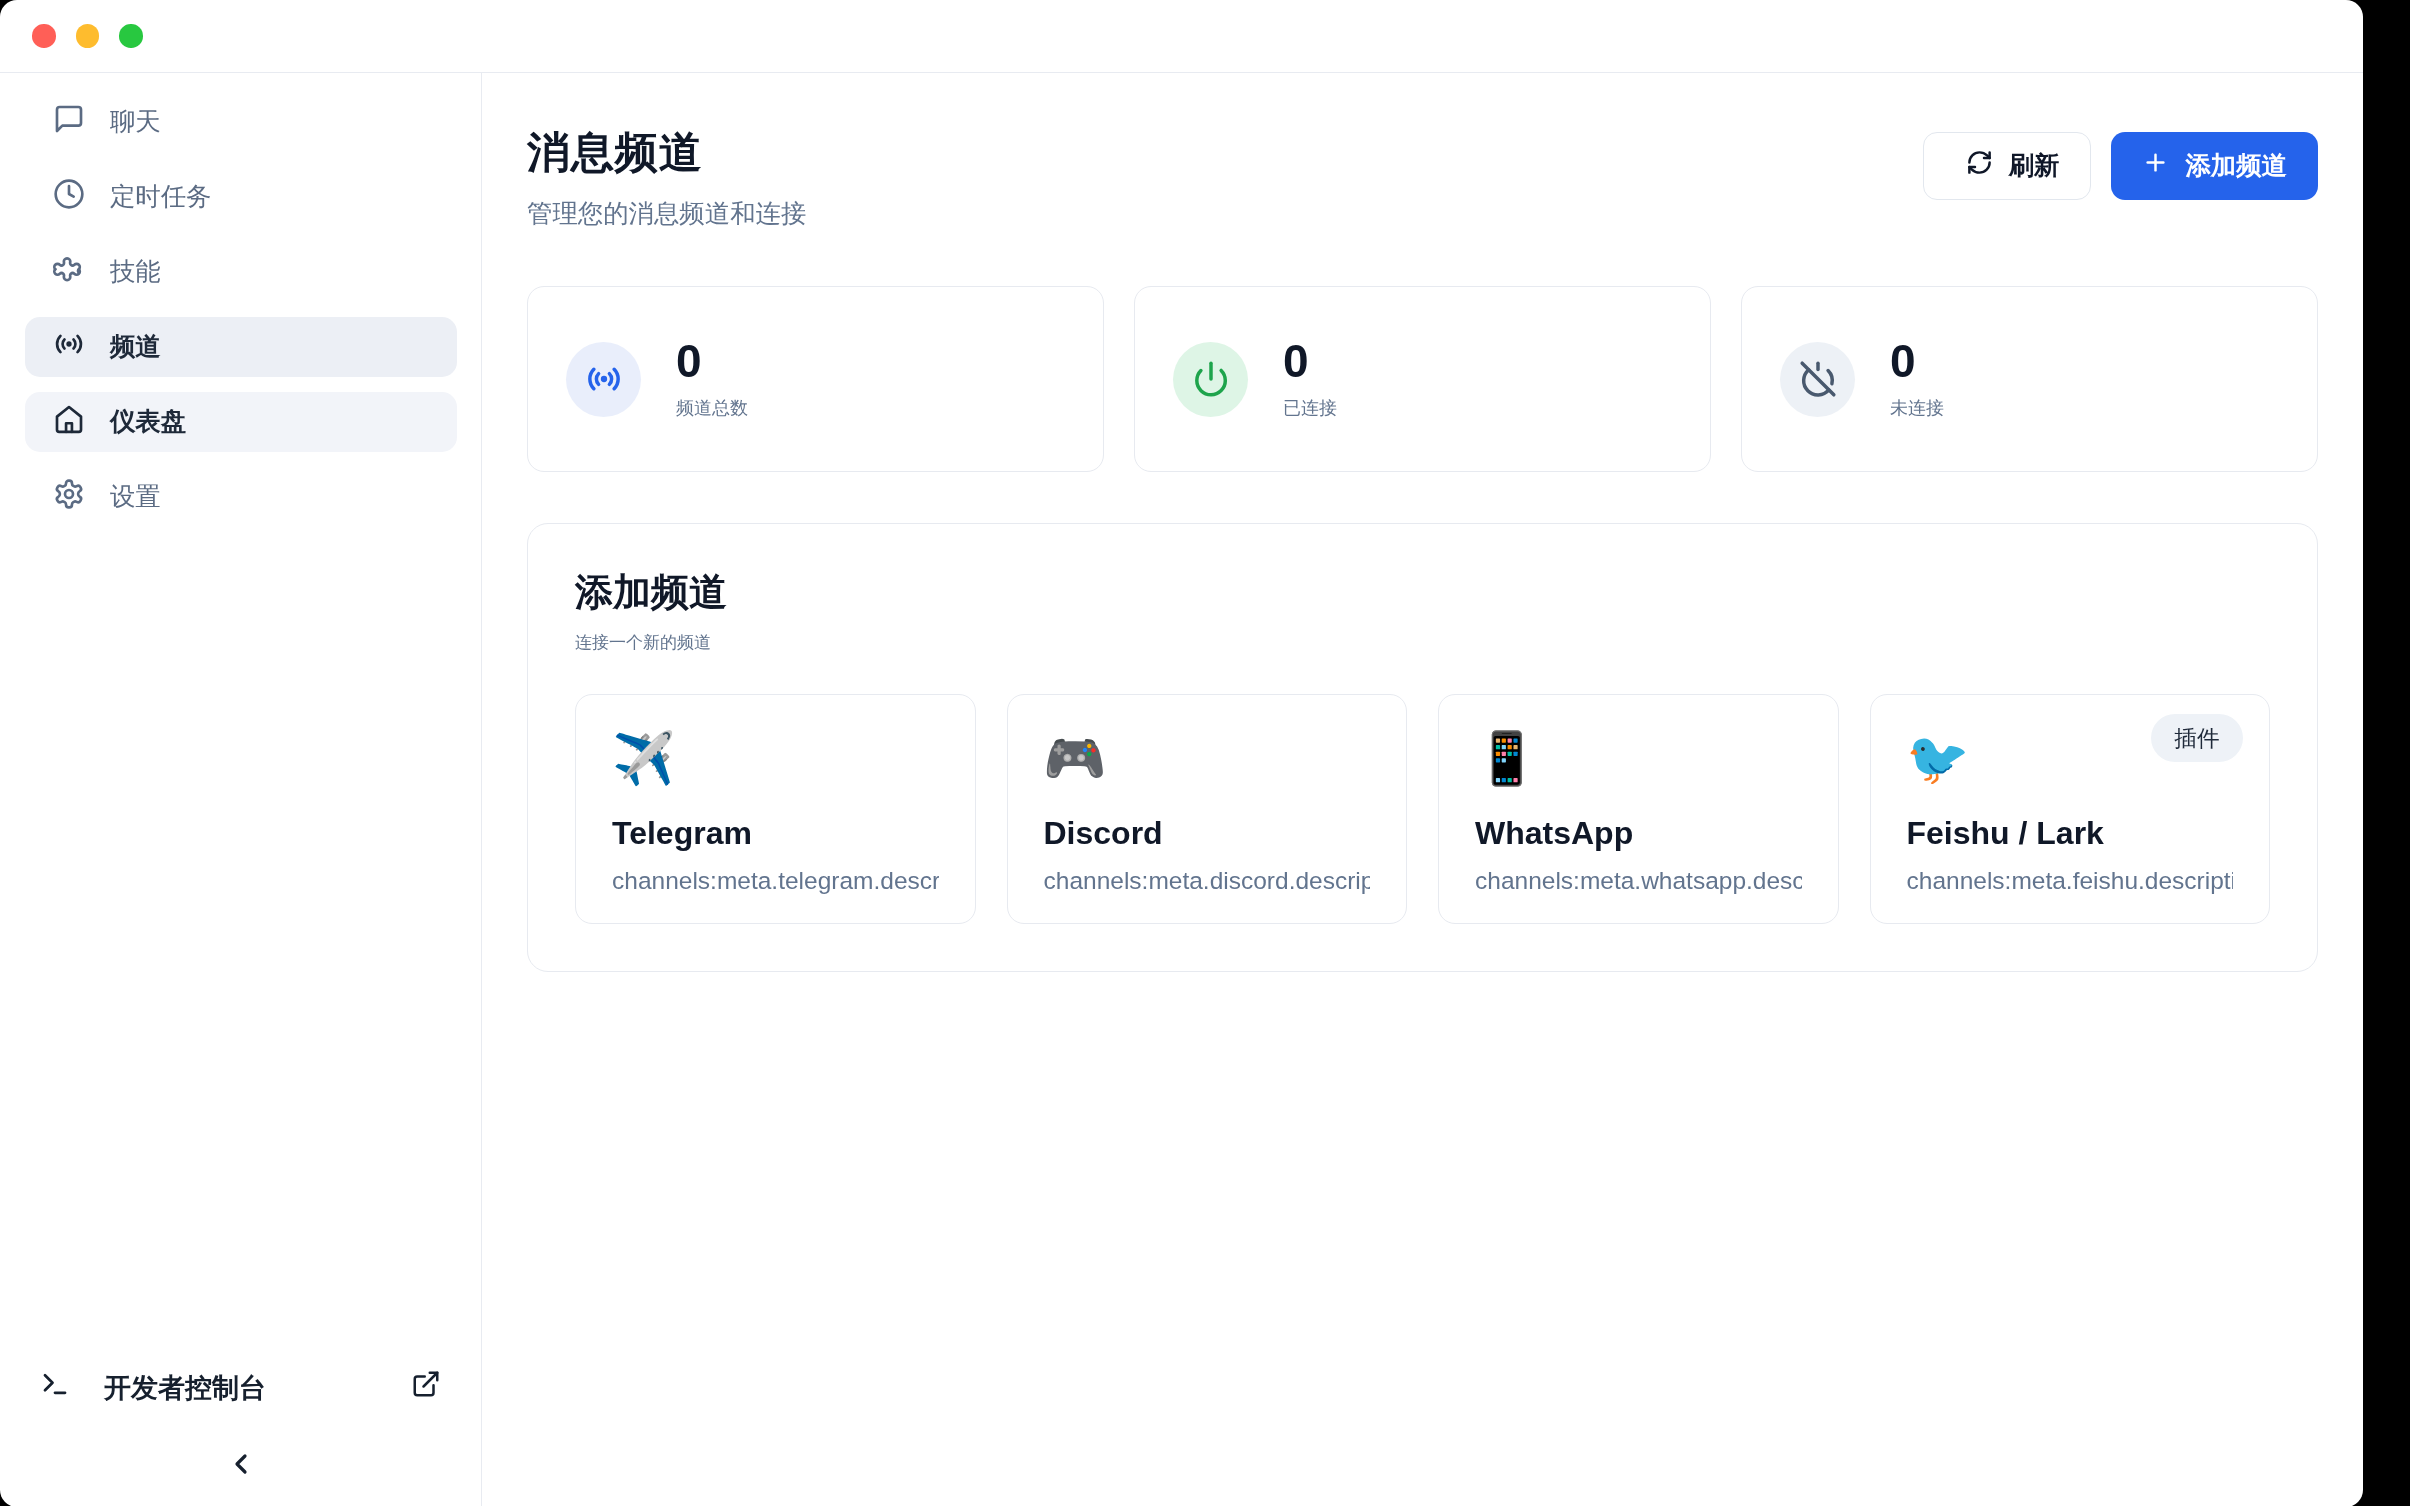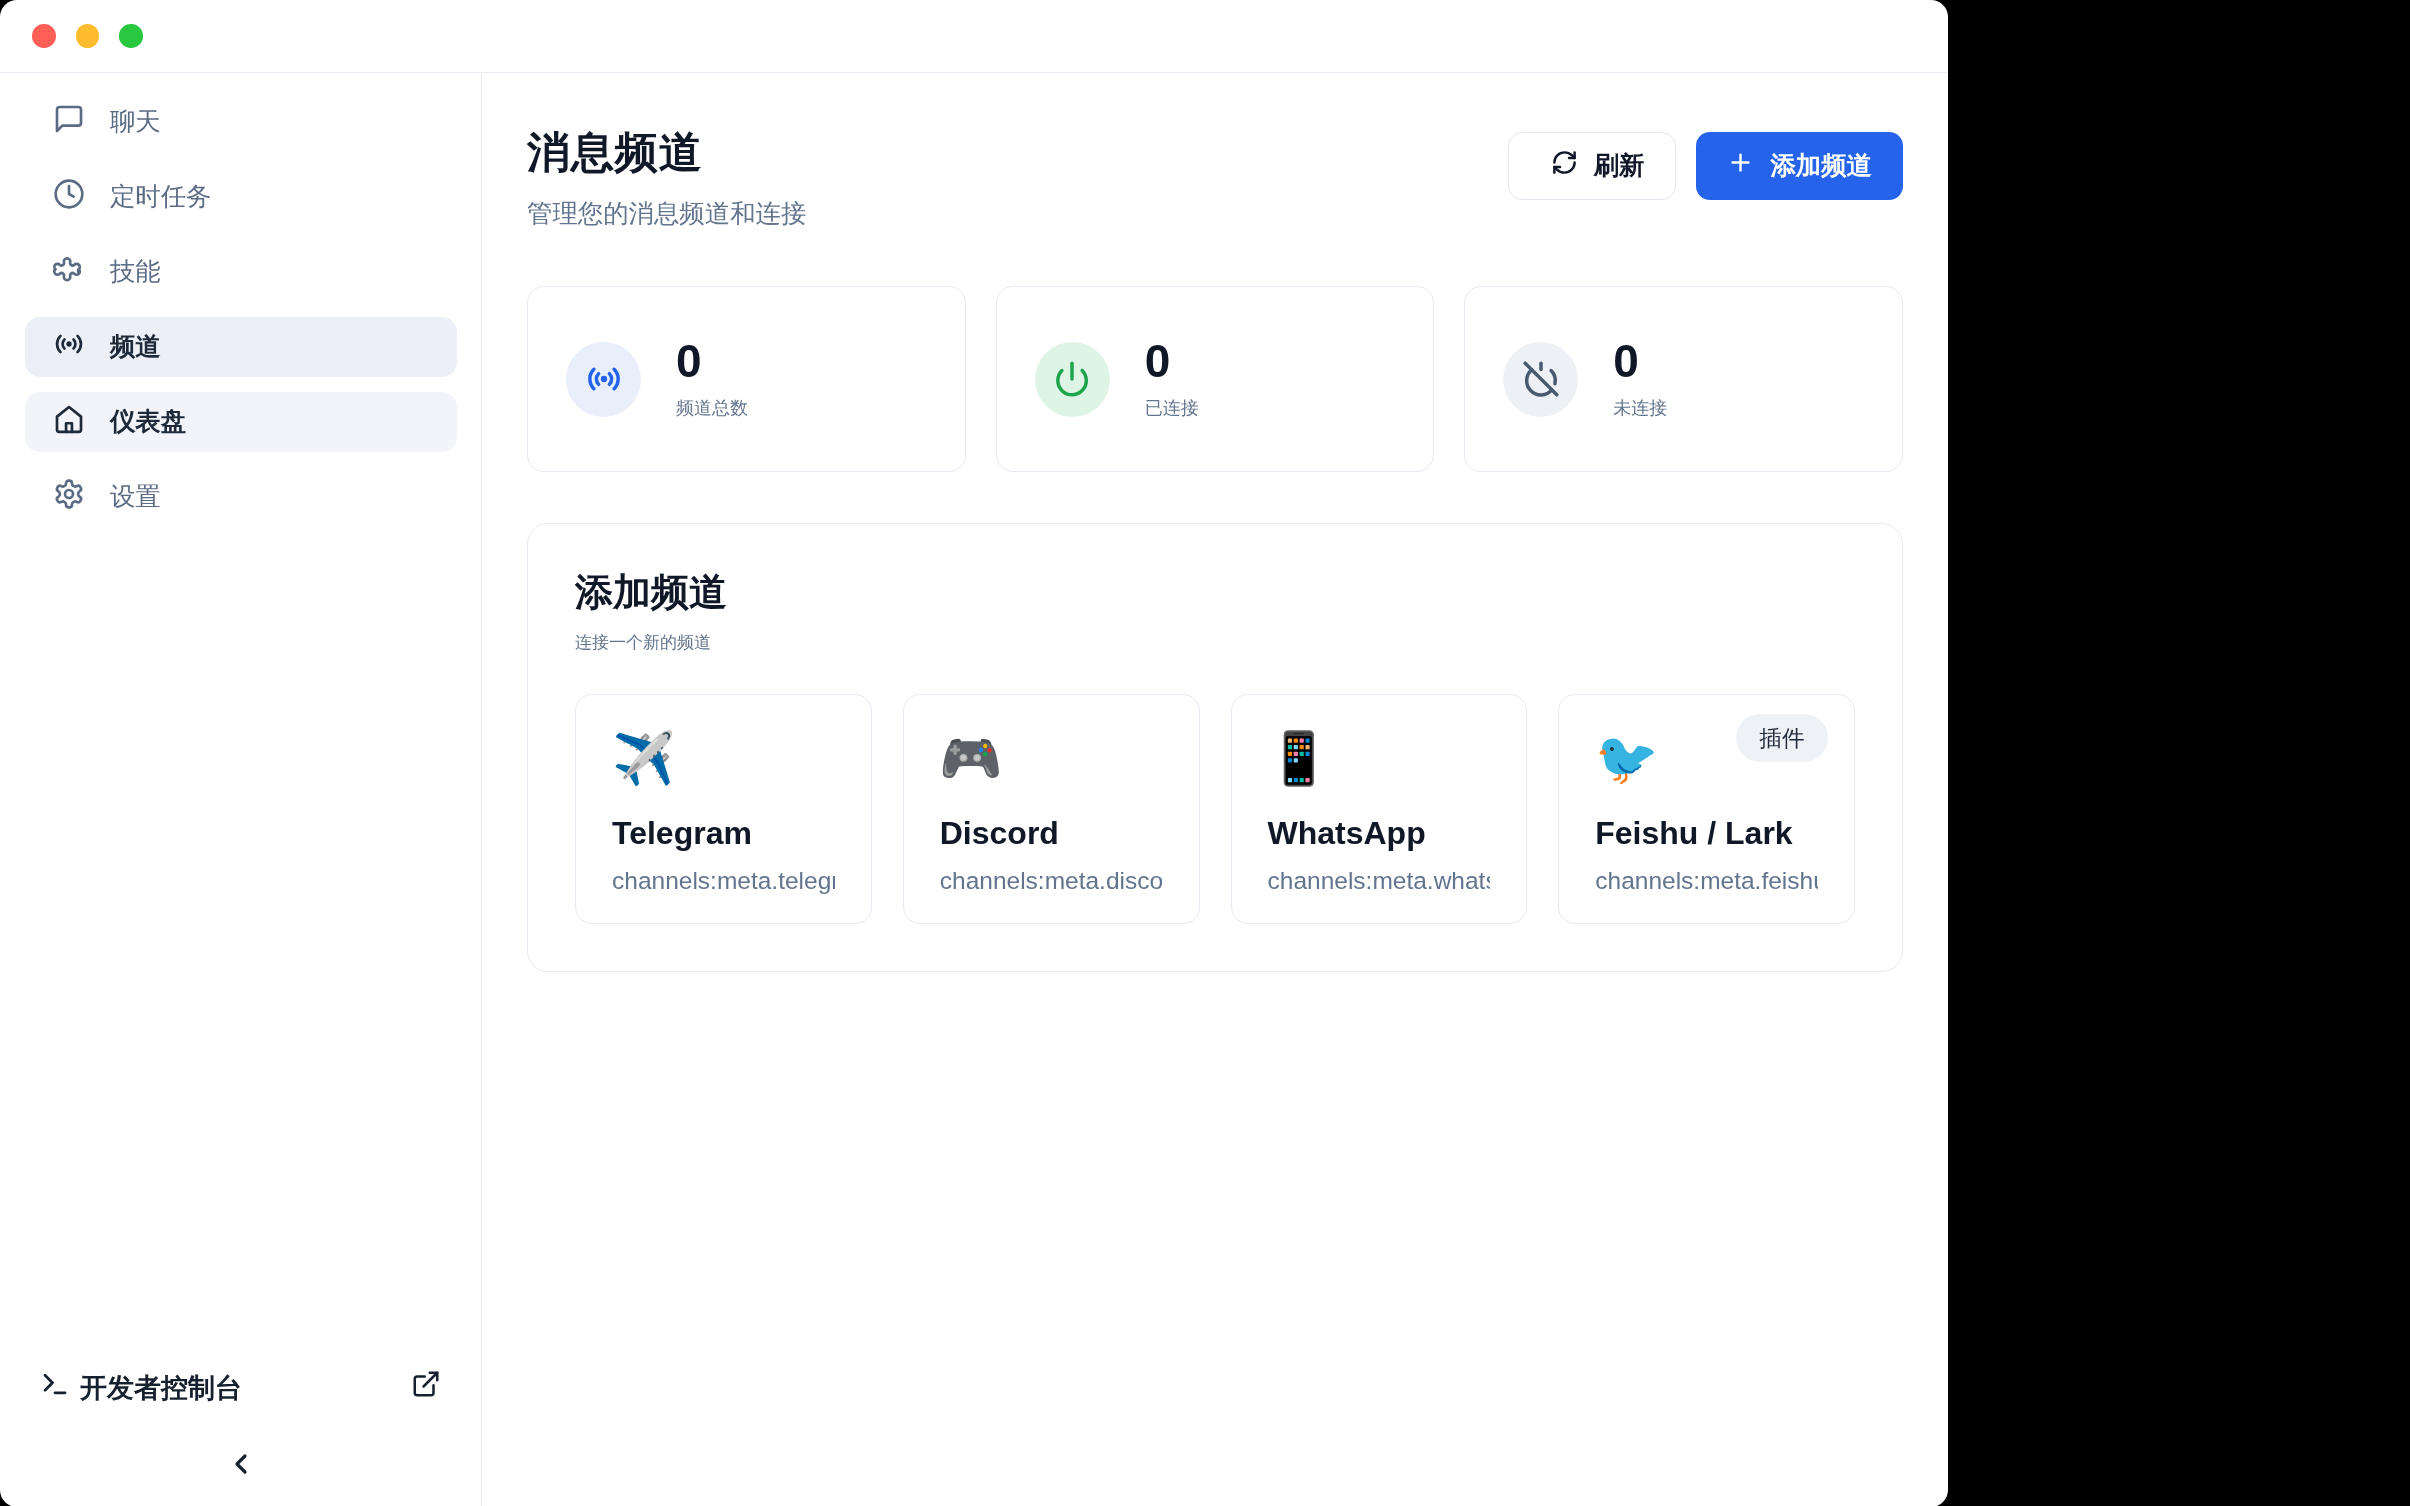--- a/index.html
+++ b/index.html
@@ -1,17 +1,17 @@
 <!DOCTYPE html>
 <html style="font-size:15px"><head>
 <meta charset="utf-8">
 <style>
   * { box-sizing: border-box; margin: 0; padding: 0; }
   html,body { background:#000; font-family:"Liberation Sans","DejaVu Sans",sans-serif; }
-  .window { width:1948px; height:1507px; background:#fff; border-radius:17px; overflow:hidden;
+  .window { width:2363px; height:1507px; background:#fff; border-radius:17px; overflow:hidden;
             display:flex; flex-direction:column; }
 
   
   .titlebar { height:73px; flex:0 0 73px; display:flex; align-items:center; padding-left:32px; gap:20px;
               border-bottom:1.9px solid #e8ebf1; }
   .tl-dot { width:23.5px; height:23.5px; border-radius:50%; }
   .tl-red { background:#ff5f57; } .tl-yellow { background:#febc2e; } .tl-green { background:#28c840; }
 
   .app-body { flex:1; display:flex; min-height:0; }
 
@@ -19,21 +19,21 @@
   .sidebar { width:482px; flex:0 0 482px; border-right:1.9px solid #e8ebf1; display:flex;
              flex-direction:column; padding:19px 0 24.5px; }
   .nav { display:flex; flex-direction:column; gap:15px; padding:0 24.5px; }
   .nav-item { height:60px; border-radius:15px; display:flex; align-items:center; gap:25.4px;
               padding:0 28px; color:#5b6b83; font-size:25.4px; cursor:pointer; }
   .nav-item svg { width:32px; height:32px; flex:0 0 32px; }
   .nav-item.active { background:#eceff5; color:#1e2939; font-weight:700; }
   .nav-item.subtle { background:#f2f4f9; color:#1e2939; font-weight:700; }
 
   .sidebar-footer { margin-top:auto; display:flex; flex-direction:column; }
-  .dev-row { display:flex; align-items:center; gap:10px; padding:0 40px; font-size:27px;
+  .dev-row { display:flex; align-items:center; gap:34px; padding:0 40px; font-size:27px;
              font-weight:700; color:#16202e; cursor:pointer; height:60px; }
   .dev-row svg { width:30px; height:30px; }
   .dev-row .ext { margin-left:auto; }
   .collapse-btn { background:none; border:none; margin:30px auto 0; cursor:pointer; color:#16202e;
                   display:flex; align-items:center; justify-content:center; }
   .collapse-btn svg { width:32px; height:32px; }
 
   
   .main { flex:1; padding:51px 45px 0; overflow:hidden; }
   .page-header { display:flex; justify-content:space-between; align-items:flex-start; }

